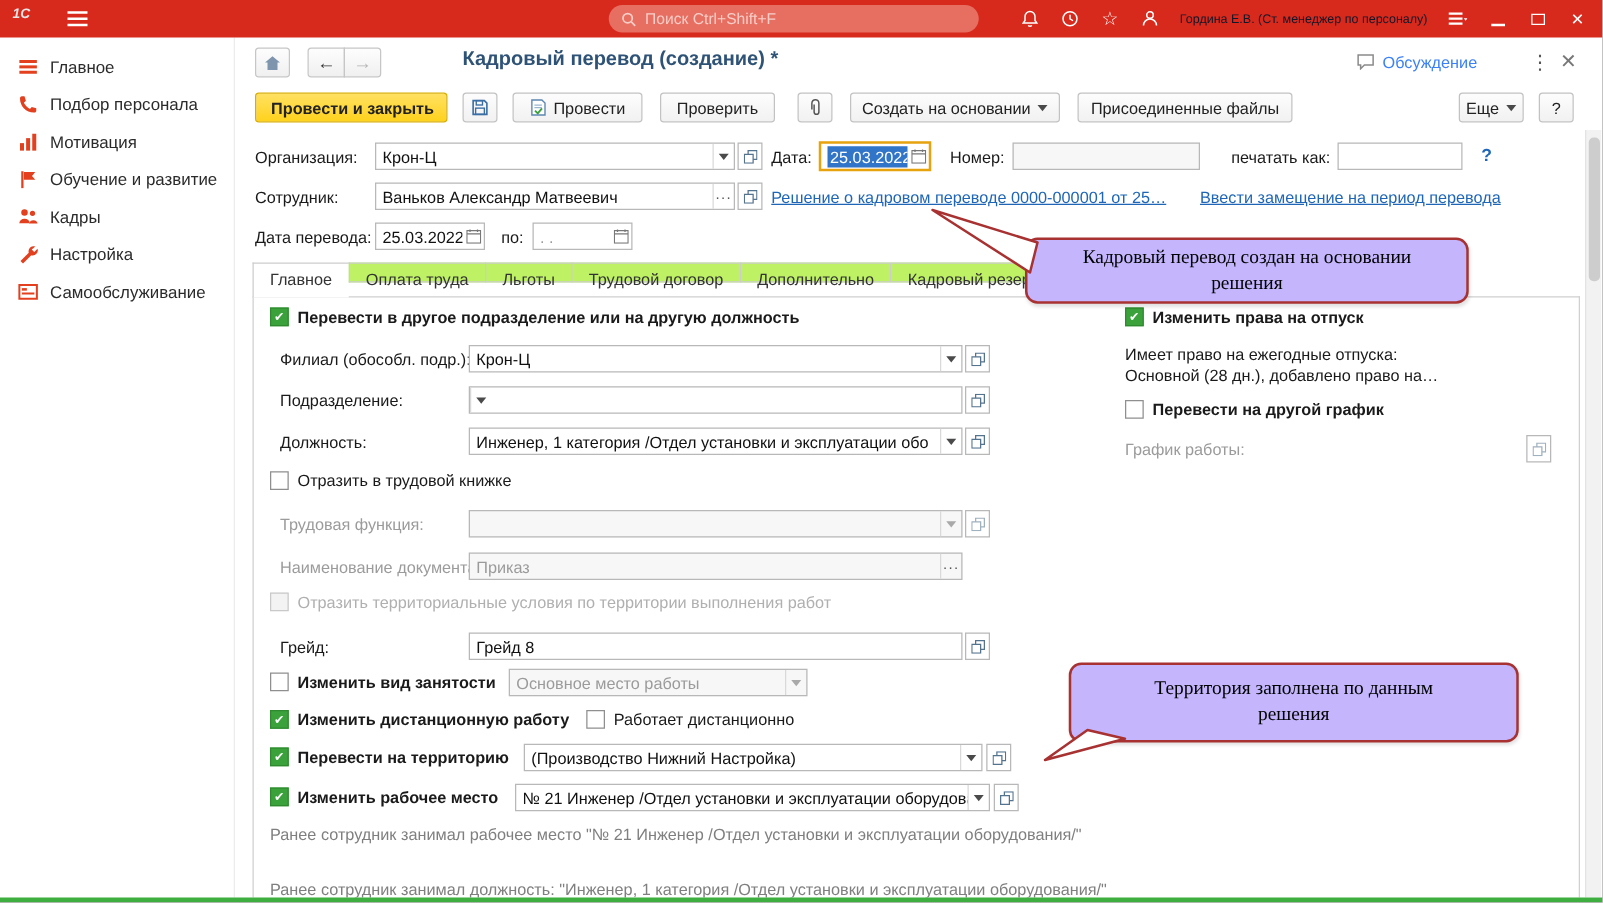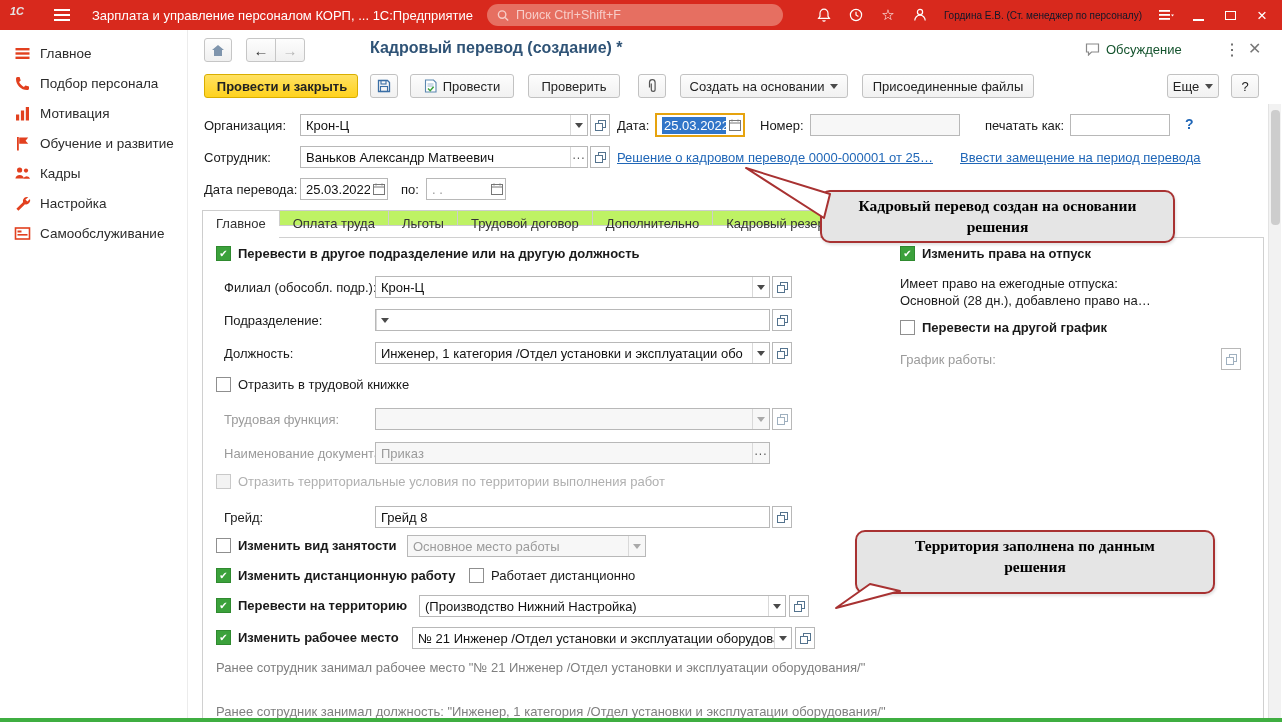--- a/index.html
+++ b/index.html
@@ -25,21 +25,21 @@
   .max-glyph { display:block; width:11px; height:9px; border:1.5px solid #fff; }
   .x-glyph { font-size:17px; color:#fff; line-height:1; }
   
   .sidebar { position:absolute; left:0; top:30px; width:188px; bottom:4px; background:#fff; border-right:1px solid #ececec; padding-top:8px; z-index:5; }
   .side-item { height:30px; display:flex; align-items:center; gap:9px; padding-left:14px; font-size:13.5px; color:#2b2b2b; cursor:pointer; white-space:nowrap; }
   .side-item svg { flex:none; }
   
   .main { position:absolute; left:188px; top:30px; right:0; bottom:4px; background:#fff; overflow:hidden; }
   .navbtn { position:absolute; height:24px; border:1px solid #c6c6c6; border-radius:3px; background:linear-gradient(#fdfdfd,#f0f0f0); display:flex; align-items:center; justify-content:center; font-size:15px; cursor:pointer; }
   .page-title { position:absolute; left:182px; top:9px; font-size:16px; font-weight:bold; color:#2f5376; white-space:nowrap; }
-  .discuss { position:absolute; left:897px; top:12px; display:flex; align-items:flex-start; gap:6px; color:#14532d; font-size:13px; cursor:pointer; }
+  .discuss { position:absolute; left:897px; top:12px; display:flex; align-items:flex-start; gap:6px; color:#3b82f6; font-size:13px; cursor:pointer; }
   .kebab { position:absolute; left:1036px; top:10px; font-size:16px; color:#555; cursor:pointer; }
   .form-close { position:absolute; left:1060px; top:9px; font-size:16px; color:#777; cursor:pointer; }
   .btn { position:absolute; height:24px; border:1px solid #c2c2c2; background:linear-gradient(#fdfdfd,#f1f1f1); border-radius:3px; font-size:13px; color:#222; display:flex; align-items:center; justify-content:center; gap:6px; padding:0 10px; cursor:pointer; white-space:nowrap; }
   .btn.primary { background:linear-gradient(#ffe162,#ffd21e); border-color:#d9ae00; font-weight:bold; }
   .tri { width:0; height:0; border-left:4px solid transparent; border-right:4px solid transparent; border-top:5px solid #4a4a4a; }
   .tri.dim { border-top-color:#a9a9a9; }
   .lbl { position:absolute; font-size:13px; color:#1a1a1a; white-space:nowrap; }
   .lbl.dis { color:#9b9b9b; }
   .fld { position:absolute; height:22px; background:#fff; border:1px solid #b8b8b8; display:flex; align-items:stretch; font-size:13px; }
   .fld .val { flex:1; display:flex; align-items:center; padding:0 5px; white-space:nowrap; overflow:hidden; color:#111; }
@@ -59,39 +59,38 @@
   .tab.active { background:#fff; height:28px; border-bottom:none; }
   .panel { position:absolute; left:14px; top:207px; width:1062px; bottom:-1px; background:#fff; border:1px solid #d0d0d0; border-bottom:none; z-index:1; }
   .cbrow { position:absolute; display:flex; align-items:center; gap:7px; font-size:13px; white-space:nowrap; z-index:2; }
   .cb { width:15px; height:15px; border:1px solid #8f8f8f; background:#fff; display:inline-flex; align-items:center; justify-content:center; flex:none; cursor:pointer; }
   .cb.on { background:#3ba13b; border-color:#2f8a2f; color:#fff; font-size:10px; }
   .cb.dis { border-color:#c9c9c9; background:#f3f3f3; }
   .cap.bold { font-weight:bold; }
   .cap.dis { color:#b0b0b0; }
   .note { position:absolute; color:#7f7f7f; font-size:13px; white-space:nowrap; z-index:2; }
   .z2 { z-index:2; }
-  .callout { position:absolute; background:#e5e5e5; border:2px solid #a83232; border-radius:10px; display:flex; justify-content:center; text-align:center; font-family:"Liberation Serif", serif; font-weight:bold; font-size:15.5px; color:#000; z-index:5; line-height:1.35; box-shadow:1px 2px 3px rgba(0,0,0,.12); }
+  .callout { position:absolute; background:#c4b5fd; border:2px solid #a83232; border-radius:10px; display:flex; align-items:center; justify-content:center; text-align:center; font-family:"Liberation Serif", serif; font-weight:normal; font-size:15.5px; color:#000; z-index:5; line-height:1.35; box-shadow:1px 2px 3px rgba(0,0,0,.12); }
   .tailsvg { position:absolute; z-index:6; }
   .vscroll { position:absolute; right:1px; top:74px; bottom:0; width:13px; background:#f2f2f2; border-left:1px solid #e3e3e3; z-index:8; }
   .vthumb { position:absolute; left:2px; top:6px; width:9px; height:115px; background:#cdcdcd; border-radius:4px; cursor:pointer; }
   .bottom-strip { position:absolute; left:0; bottom:0; width:100%; height:4px; background:#3fae41; z-index:30; }
 </style>
 </head>
 <body>
 
 <div class="screen">
 
   <div class="topbar">
     <div class="logo">1С</div>
     <div class="burger">
         <i></i>
         <i></i>
         <i></i>
       </div>
-    <div class="app-title">Зарплата и управление персоналом КОРП, ... 1С:Предприятие</div>
     <div class="searchbox">
       <svg width="13" height="13" viewBox="0 0 13 13">
           <circle cx="5.5" cy="5.5" r="4" fill="none" stroke="#f7cdc8" stroke-width="1.5"></circle>
           <line x1="8.7" y1="8.7" x2="12" y2="12" stroke="#f7cdc8" stroke-width="1.5"></line>
         </svg>
       <input placeholder="Поиск Ctrl+Shift+F" style="">
     </div>
     <div class="hright">
       <div class="hicon">
         <svg width="16" height="16" viewBox="0 0 16 16">

